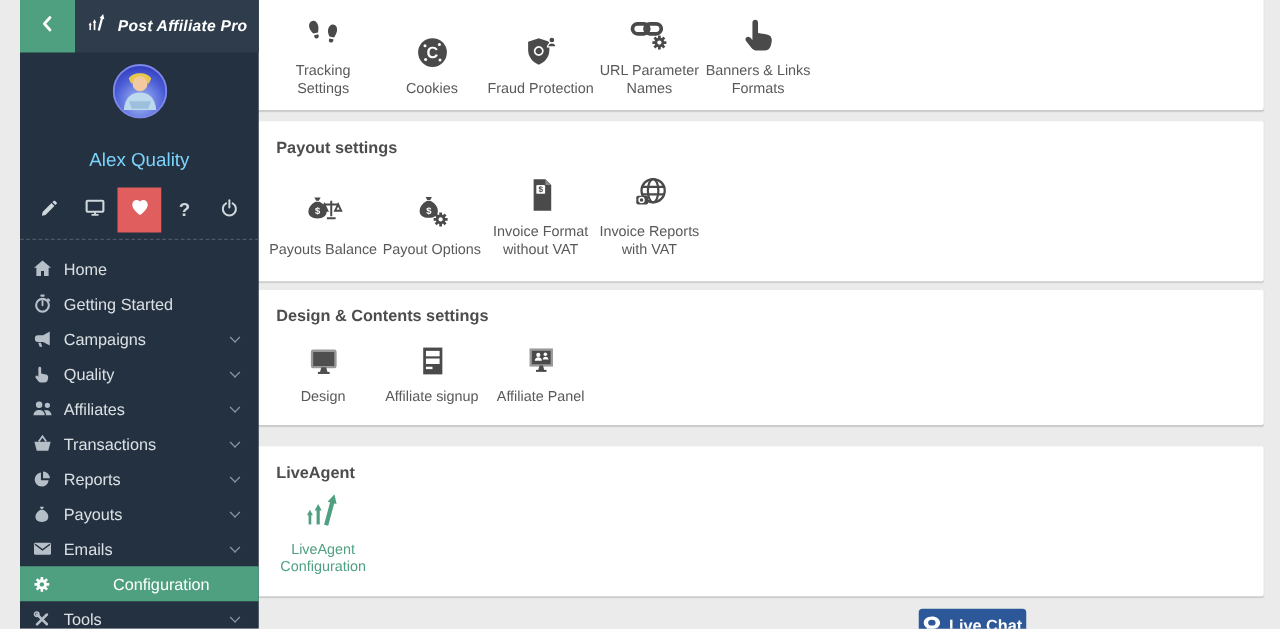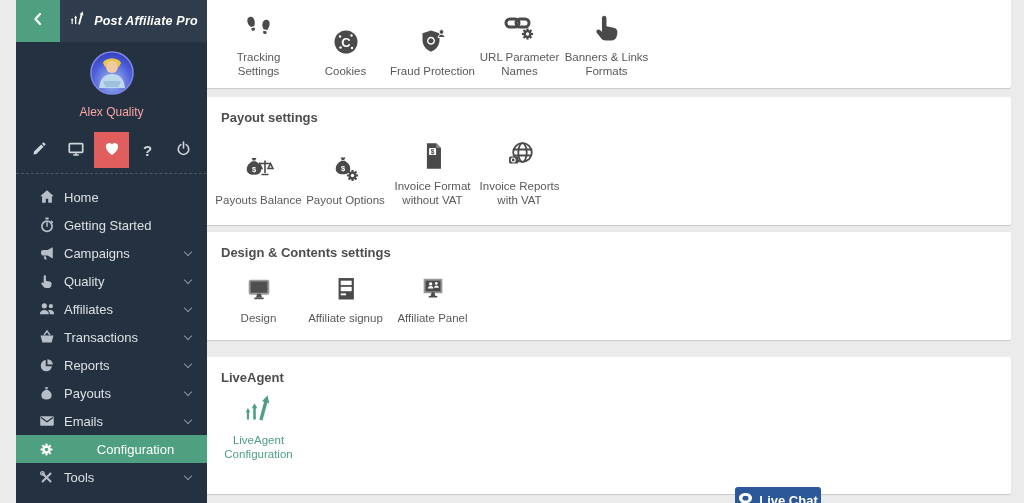--- a/index.html
+++ b/index.html
@@ -7,42 +7,42 @@
   body { font-family:"Liberation Sans", sans-serif; background:#ebebeb; position:relative; }
 
   
   .sidebar { position:absolute; left:16px; top:0; width:191px; height:503px; background:#243140; z-index:5; }
   .app-header { display:flex; height:42px; }
   .back-btn { width:44px; height:42px; background:#4fa081; display:flex; align-items:center; justify-content:center; cursor:pointer; }
   .brand { flex:1; background:#2e3c4b; display:flex; align-items:center; justify-content:center; gap:7px; }
   .brand-text { color:#fff; font-style:italic; font-weight:bold; font-size:12.5px; letter-spacing:.2px; }
   .profile { text-align:center; padding-top:9px; }
   .avatar { width:44px; height:44px; display:inline-block; }
-  .profile-name { color:#fca5a5; font-size:12px; margin-top:6px; }
+  .profile-name { color:#7dd3fc; font-size:15px; margin-top:20px; }
   .actions { display:flex; justify-content:space-between; padding:0 6px; margin-top:13px; }
   .action-btn { width:35px; height:36px; display:flex; align-items:center; justify-content:center; color:#cfd6dc; cursor:pointer; font-size:15px; }
   .action-btn.active { background:#e05e5e; color:#fff; }
   .action-help { font-weight:bold; font-size:15px; }
   .sep { border-top:1px dashed #4d5866; margin:5px 0 9px 0; }
 
-  .menu-item { height:28px; display:flex; align-items:center; padding-left:22px; cursor:pointer; }
+  .menu-item { height:28px; display:flex; align-items:center; padding-left:9px; cursor:pointer; }
   .micon { width:17px; height:16px; margin-right:9px; color:#b6bfc8; display:flex; align-items:center; justify-content:center; flex:0 0 17px; }
   .mlabel { font-size:13px; color:#dbe0e4; flex:1; }
   .chev { width:6px; height:6px; border-right:1.6px solid #8b97a3; border-bottom:1.6px solid #8b97a3; transform:rotate(45deg); margin-right:16px; margin-top:-3px; }
   .menu-item.active { background:#4fa081; }
   .menu-item.active .mlabel { color:#fff;text-align:center; }
   .menu-item.active .micon { color:#fff; }
 
   
   .main { position:absolute; left:191px; top:0; width:833px; height:503px; padding-left:14px; }
   .card { width:806px; background:#fff; border-radius:2px; box-shadow:0 1px 1px rgba(0,0,0,.14); overflow:hidden; }
   .card-1 { margin-top:-32px; height:120px; }
   .card-2 { margin-top:9px;  height:128px; }
   .card-3 { margin-top:7px;  height:108px; }
-  .card-4 { margin-top:17px; height:137px; }
+  .card-4 { margin-top:17px; height:120px; }
   .card-header { padding:13px 16px 0 16px; font-size:13px; font-weight:bold; color:#4d4d4d; }
   .items { display:flex; align-items:flex-end; padding-left:10px; }
   .card-1 .items { padding-top:40px; }
   .card-2 .items { padding-top:12px; }
   .card-3 .items { padding-top:9px; }
   .card-4 .items { padding-top:6px; }
   .item { width:87px; text-align:center; cursor:pointer; }
   .item-icon { height:36px; display:flex; align-items:flex-end; justify-content:center; color:#4a4a4a; }
   .item-label { font-size:11.5px; line-height:14px; color:#595959; margin-top:6px; }
   .item.accent .item-icon { color:#4fa081; }

